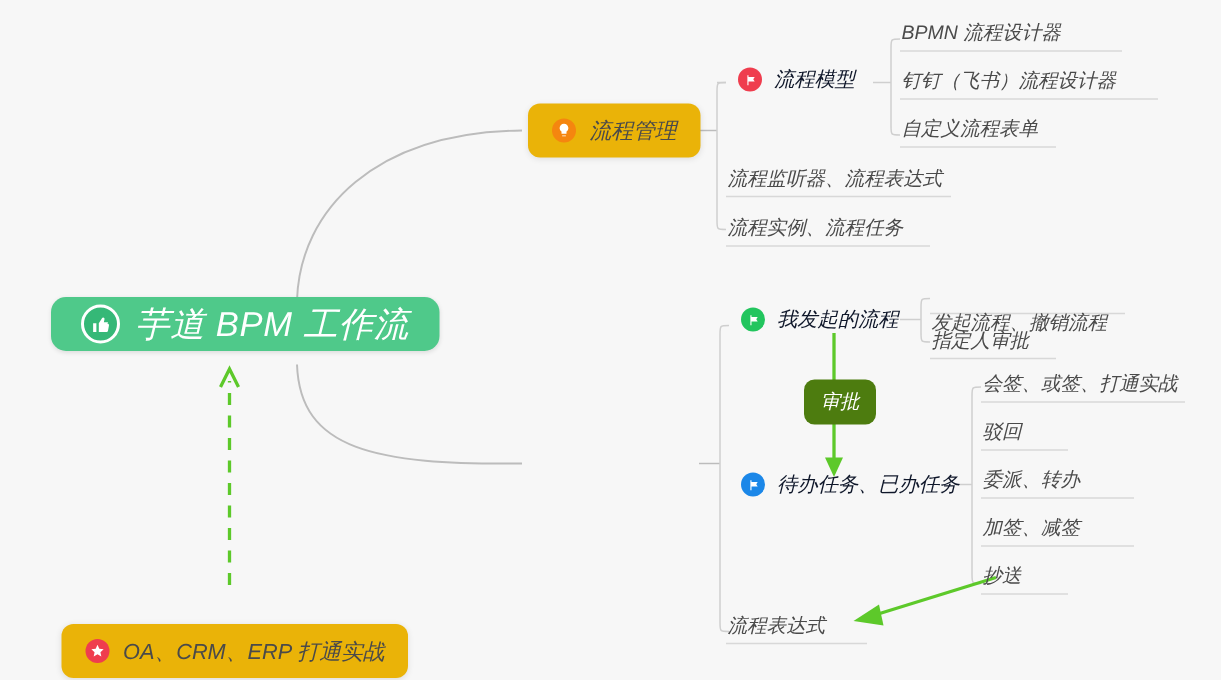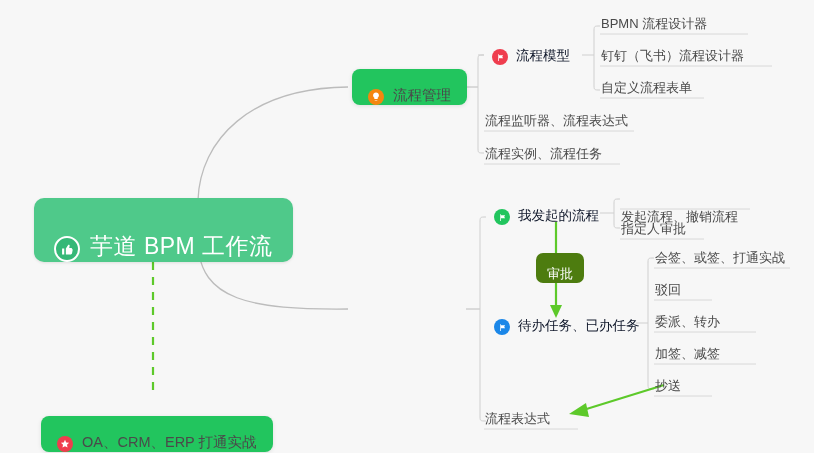--- a/index.html
+++ b/index.html
@@ -6,38 +6,38 @@
   body{
     width:814px;height:453px;
     background:#f7f7f7;
     font-family:"Liberation Sans","DejaVu Sans",sans-serif;
     overflow:hidden;
     position:relative;
   }
   #canvas{position:absolute;inset:0;width:814px;height:453px;}
   svg.links{position:absolute;left:0;top:0;width:814px;height:453px;pointer-events:none;}
 
-  .node{position:absolute;display:flex;align-items:flex-end;white-space:nowrap;}
+  .node{position:absolute;display:flex;align-items:center;white-space:nowrap;font-style:italic;}
 
   
   .root{
     background:#4fc98a;
     border-radius:10px;
     padding:0 20px;
-    height:64px;
+    height:36px;
     color:#ffffff;
     font-size:23px;
     letter-spacing:.5px;
     box-shadow:0 1px 3px rgba(0,0,0,.10);
   }
   .root .label{margin-left:10px;}
 
   
   .card{
-    background:#22c55e;
+    background:#eab308;
     border-radius:8px;
     height:36px;
     padding:0 16px;
     font-size:14.5px;
     color:#4a4a4a;
     box-shadow:0 1px 4px rgba(0,0,0,.10);
   }
   .card .label{margin-left:9px;}
 
   

